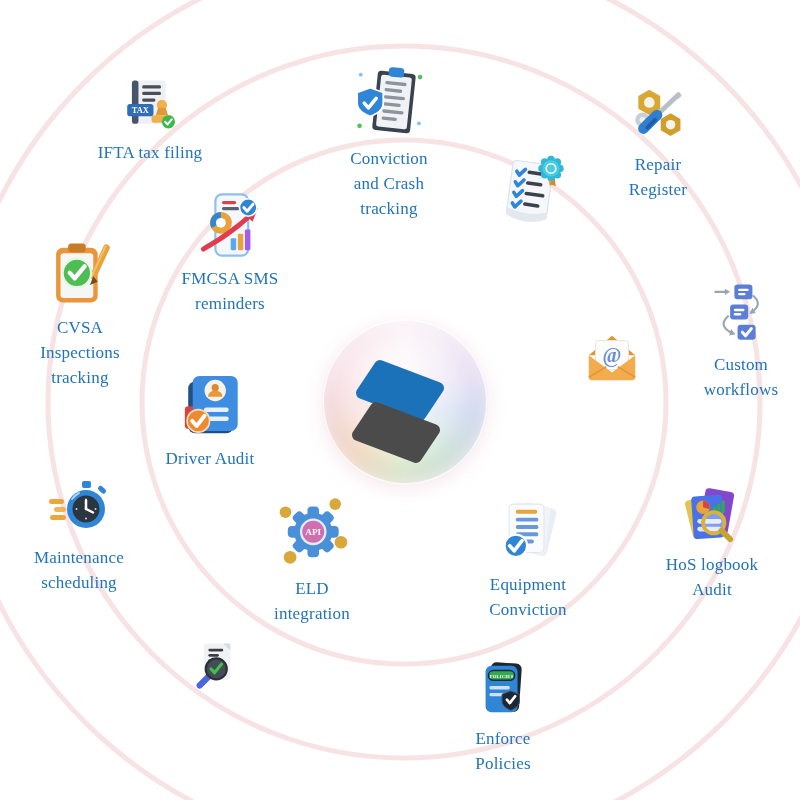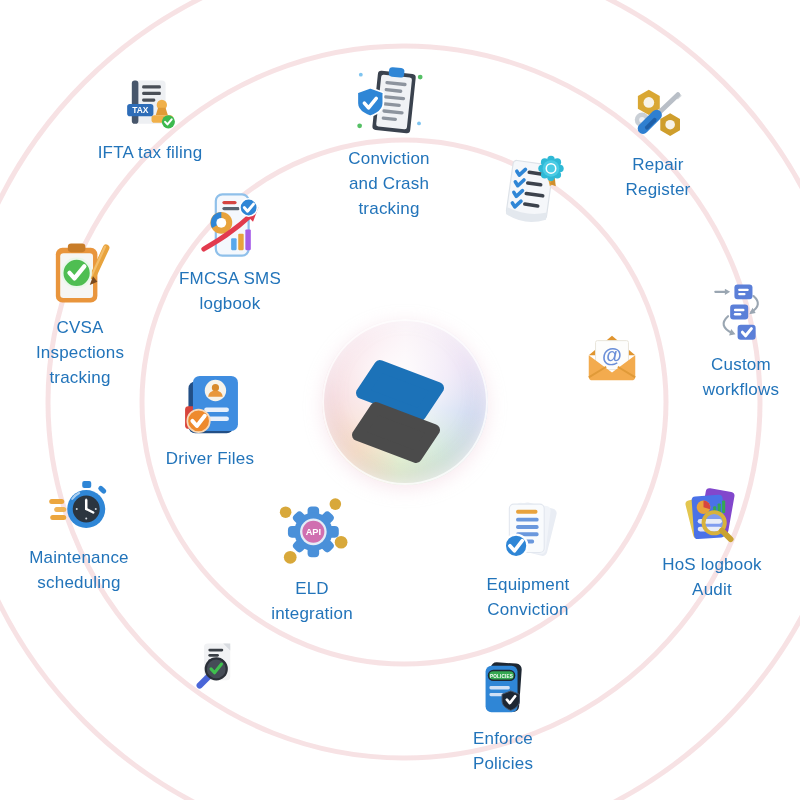--- a/index.html
+++ b/index.html
@@ -4,21 +4,21 @@
 <style>
   html,body{margin:0;padding:0;}
   body{
     width:800px;height:800px;position:relative;overflow:hidden;
     background:#ffffff;
     font-family:"Liberation Sans", sans-serif;
   }
   .arcs{position:absolute;left:0;top:0;}
   .item{
     position:absolute;transform:translateX(-50%);
-    display:flex;flex-direction:column;align-items:center;gap:6px;
+    display:flex;flex-direction:column;align-items:center;gap:6px;font-family:Liberation Serif, serif;
   }
   .label{
     font-size:17px;line-height:25px;color:#2274ba;text-align:center;
     white-space:pre-line;width:max-content;letter-spacing:.2px;
   }
   .bubble{
     position:absolute;left:322px;top:319px;width:166px;height:166px;border-radius:50%;
     background:
       radial-gradient(circle at 42% 34%, rgba(255,255,255,.95) 0%, rgba(255,255,255,.55) 38%, rgba(255,255,255,0) 68%),
       conic-gradient(from 0deg,
@@ -127,21 +127,21 @@
     <circle cx="24" cy="30" r="4.5" fill="#ffffff"></circle>
     <rect x="33" y="44" width="5" height="11" rx="1" fill="#59a8ec"></rect>
     <rect x="39.5" y="40" width="5" height="15" rx="1" fill="#e8a33d"></rect>
     <rect x="46" y="36" width="5" height="19" rx="1" fill="#a55ce8"></rect>
     <path d="M8,54 C20,47 34,39 50,24" stroke="#e23b4e" stroke-width="4.5" fill="none" stroke-linecap="round"></path>
     <path d="M58,16 L45,21 L53,29 z" fill="#e23b4e"></path>
     <circle cx="49" cy="16" r="8" fill="#2f86d6" stroke="#ffffff" stroke-width="1.5"></circle>
     <path d="M45,16 l3,3.4 5.5,-6.5" stroke="#ffffff" stroke-width="2.6" fill="none" stroke-linecap="round" stroke-linejoin="round"></path>
   </svg>
   <div class="label">FMCSA SMS
-logbook</div>
+reminders</div>
 </div>
 
 <div class="item" style="left:532px;top:153px">
   <svg width="76" height="76" viewBox="0 0 64 64">
     <g transform="rotate(8 30 32)">
       <rect x="13" y="8" width="34" height="46" rx="3" fill="#f5f7fa" stroke="#dde2e8" stroke-width="1"></rect>
       <path d="M13,54 q17,8 34,0 l0,-6 q-17,6 -34,0 z" fill="#e3e8ee"></path>
       <path d="M17,17 l2.5,3 4.5,-5.5" stroke="#2f86d6" stroke-width="3" fill="none" stroke-linecap="round" stroke-linejoin="round"></path>
       <rect x="26" y="15" width="17" height="3" rx="1.5" fill="#3c424c"></rect>
       <path d="M17,26 l2.5,3 4.5,-5.5" stroke="#2f86d6" stroke-width="3" fill="none" stroke-linecap="round" stroke-linejoin="round"></path>
@@ -213,21 +213,21 @@
     <rect x="10" y="34" width="12" height="20" rx="3" fill="#d8453c"></rect>
     <rect x="17" y="7" width="40" height="49" rx="6" fill="#3f8de0"></rect>
     <circle cx="37" cy="20" r="9.5" fill="#f7f3ea"></circle>
     <circle cx="37" cy="17.5" r="3.2" fill="#d98a2b"></circle>
     <path d="M30.5,25.5 a6.5,5.5 0 0 1 13,0 z" fill="#e8973c"></path>
     <rect x="27" y="35" width="22" height="4" rx="2" fill="#e8f0fb"></rect>
     <rect x="27" y="43" width="22" height="4" rx="2" fill="#e8f0fb"></rect>
     <circle cx="22" cy="47" r="10" fill="#ee8a2d" stroke="#f8d9b8" stroke-width="1.5"></circle>
     <path d="M16.5,47 l4,4.5 7,-9" stroke="#ffffff" stroke-width="3.5" fill="none" stroke-linecap="round" stroke-linejoin="round"></path>
   </svg>
-  <div class="label">Driver Files</div>
+  <div class="label">Driver Audit</div>
 </div>
 
 <div class="item" style="left:612px;top:328px">
   <svg width="62" height="62" viewBox="0 0 64 64">
     <path d="M8,28 L32,8 L56,28 z" fill="#e0952f"></path>
     <rect x="15" y="13" width="34" height="30" rx="2" fill="#fdfdfc" stroke="#e8e4da" stroke-width="1"></rect>
     <text x="32" y="35" font-size="21" font-weight="bold" fill="#6b8fd8" text-anchor="middle">@</text>
     <path d="M8,28 L32,46 L56,28 L56,50 a4,4 0 0 1 -4,4 L12,54 a4,4 0 0 1 -4,-4 z" fill="#f3ab4e"></path>
     <path d="M8,51 L26,40 M56,51 L38,40" stroke="#e09a38" stroke-width="2" fill="none"></path>
   </svg>

